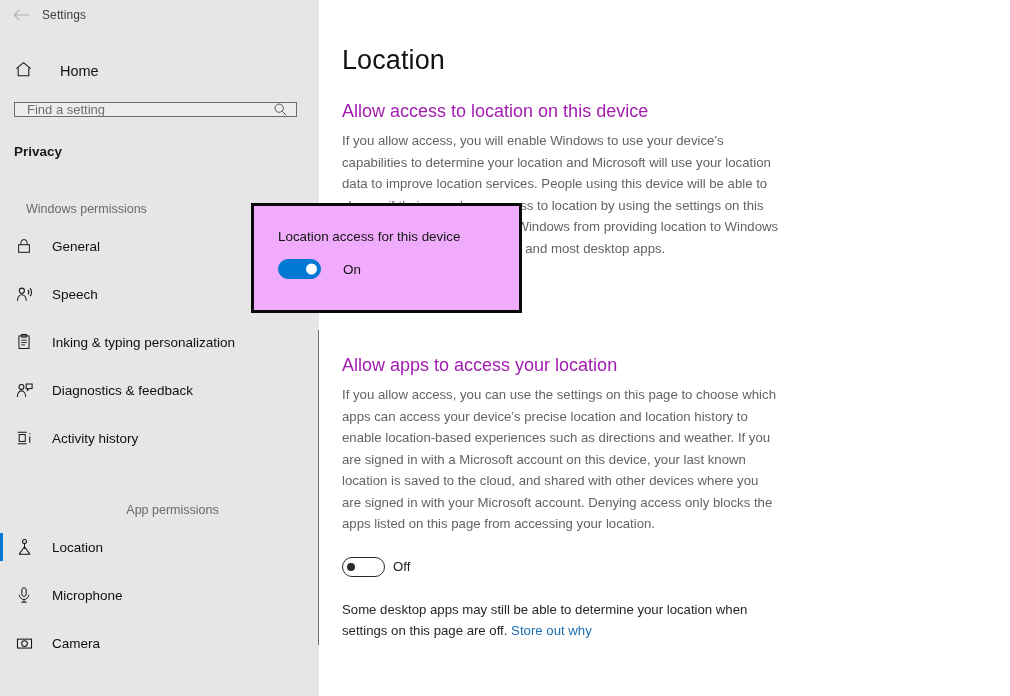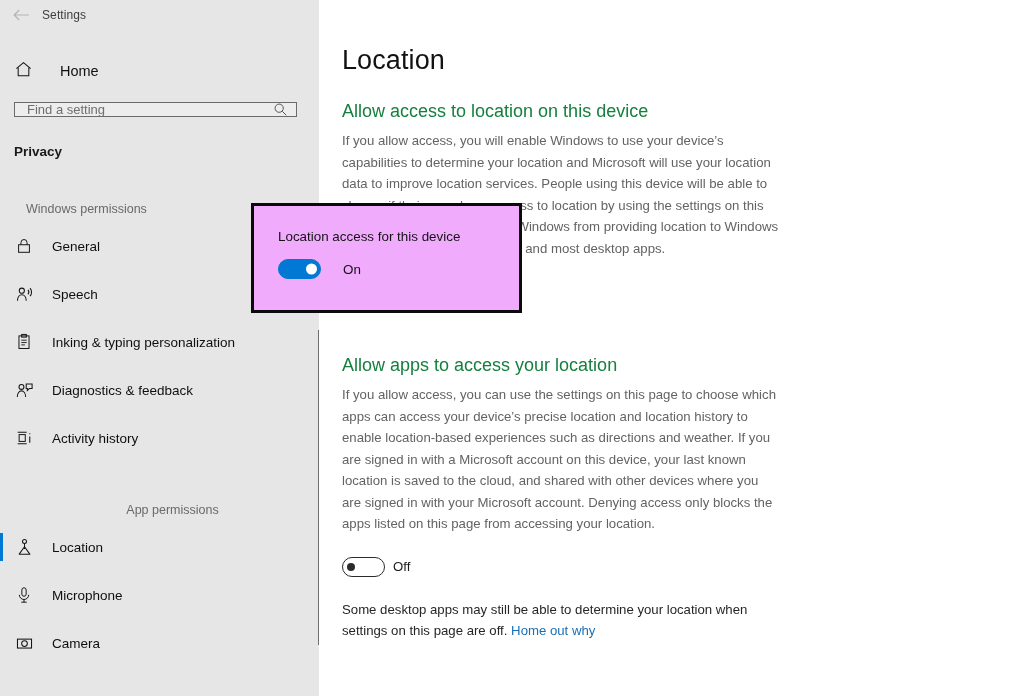--- a/index.html
+++ b/index.html
@@ -160,21 +160,21 @@
     font-size: 27px;
     font-weight: normal;
     color: #121212;
     margin: 45px 0 0 22px;
     letter-spacing: .1px;
   }
 
   .sub-heading {
     font-size: 18px;
     font-weight: normal;
-    color: #15803d;
+    color: #a21caf;
     margin: 25px 15px 0 22px;
   }
 
   .body-text {
     font-size: 13.2px;
     line-height: 21.5px;
     color: #636363;
     margin: 8px 0 0 22px;
     width: 438px;
   }
@@ -426,21 +426,21 @@
 
     <p class="body-text">If you allow access, you can use the settings on this page to choose which apps can access your device’s precise location and location history to enable location-based experiences such as directions and weather. If you are signed in with a Microsoft account on this device, your last known location is saved to the cloud, and shared with other devices where you are signed in with your Microsoft account. Denying access only blocks the apps listed on this page from accessing your location.</p>
 
     <div class="toggle-row">
       <div class="toggle off">
         <div class="knob"></div>
       </div>
       <span class="toggle-state">Off</span>
     </div>
 
-    <p class="footnote"><span>Some desktop apps may still be able to determine your location when settings on this page are off. </span><a href="#">Home out why</a></p>
+    <p class="footnote"><span>Some desktop apps may still be able to determine your location when settings on this page are off. </span><a href="#">Store out why</a></p>
   </div>
 
   <div class="callout">
     <div class="callout-title">Location access for this device</div>
     <div class="callout-toggle-row">
       <div class="toggle on">
         <div class="knob"></div>
       </div>
       <span class="toggle-state">On</span>
     </div>

